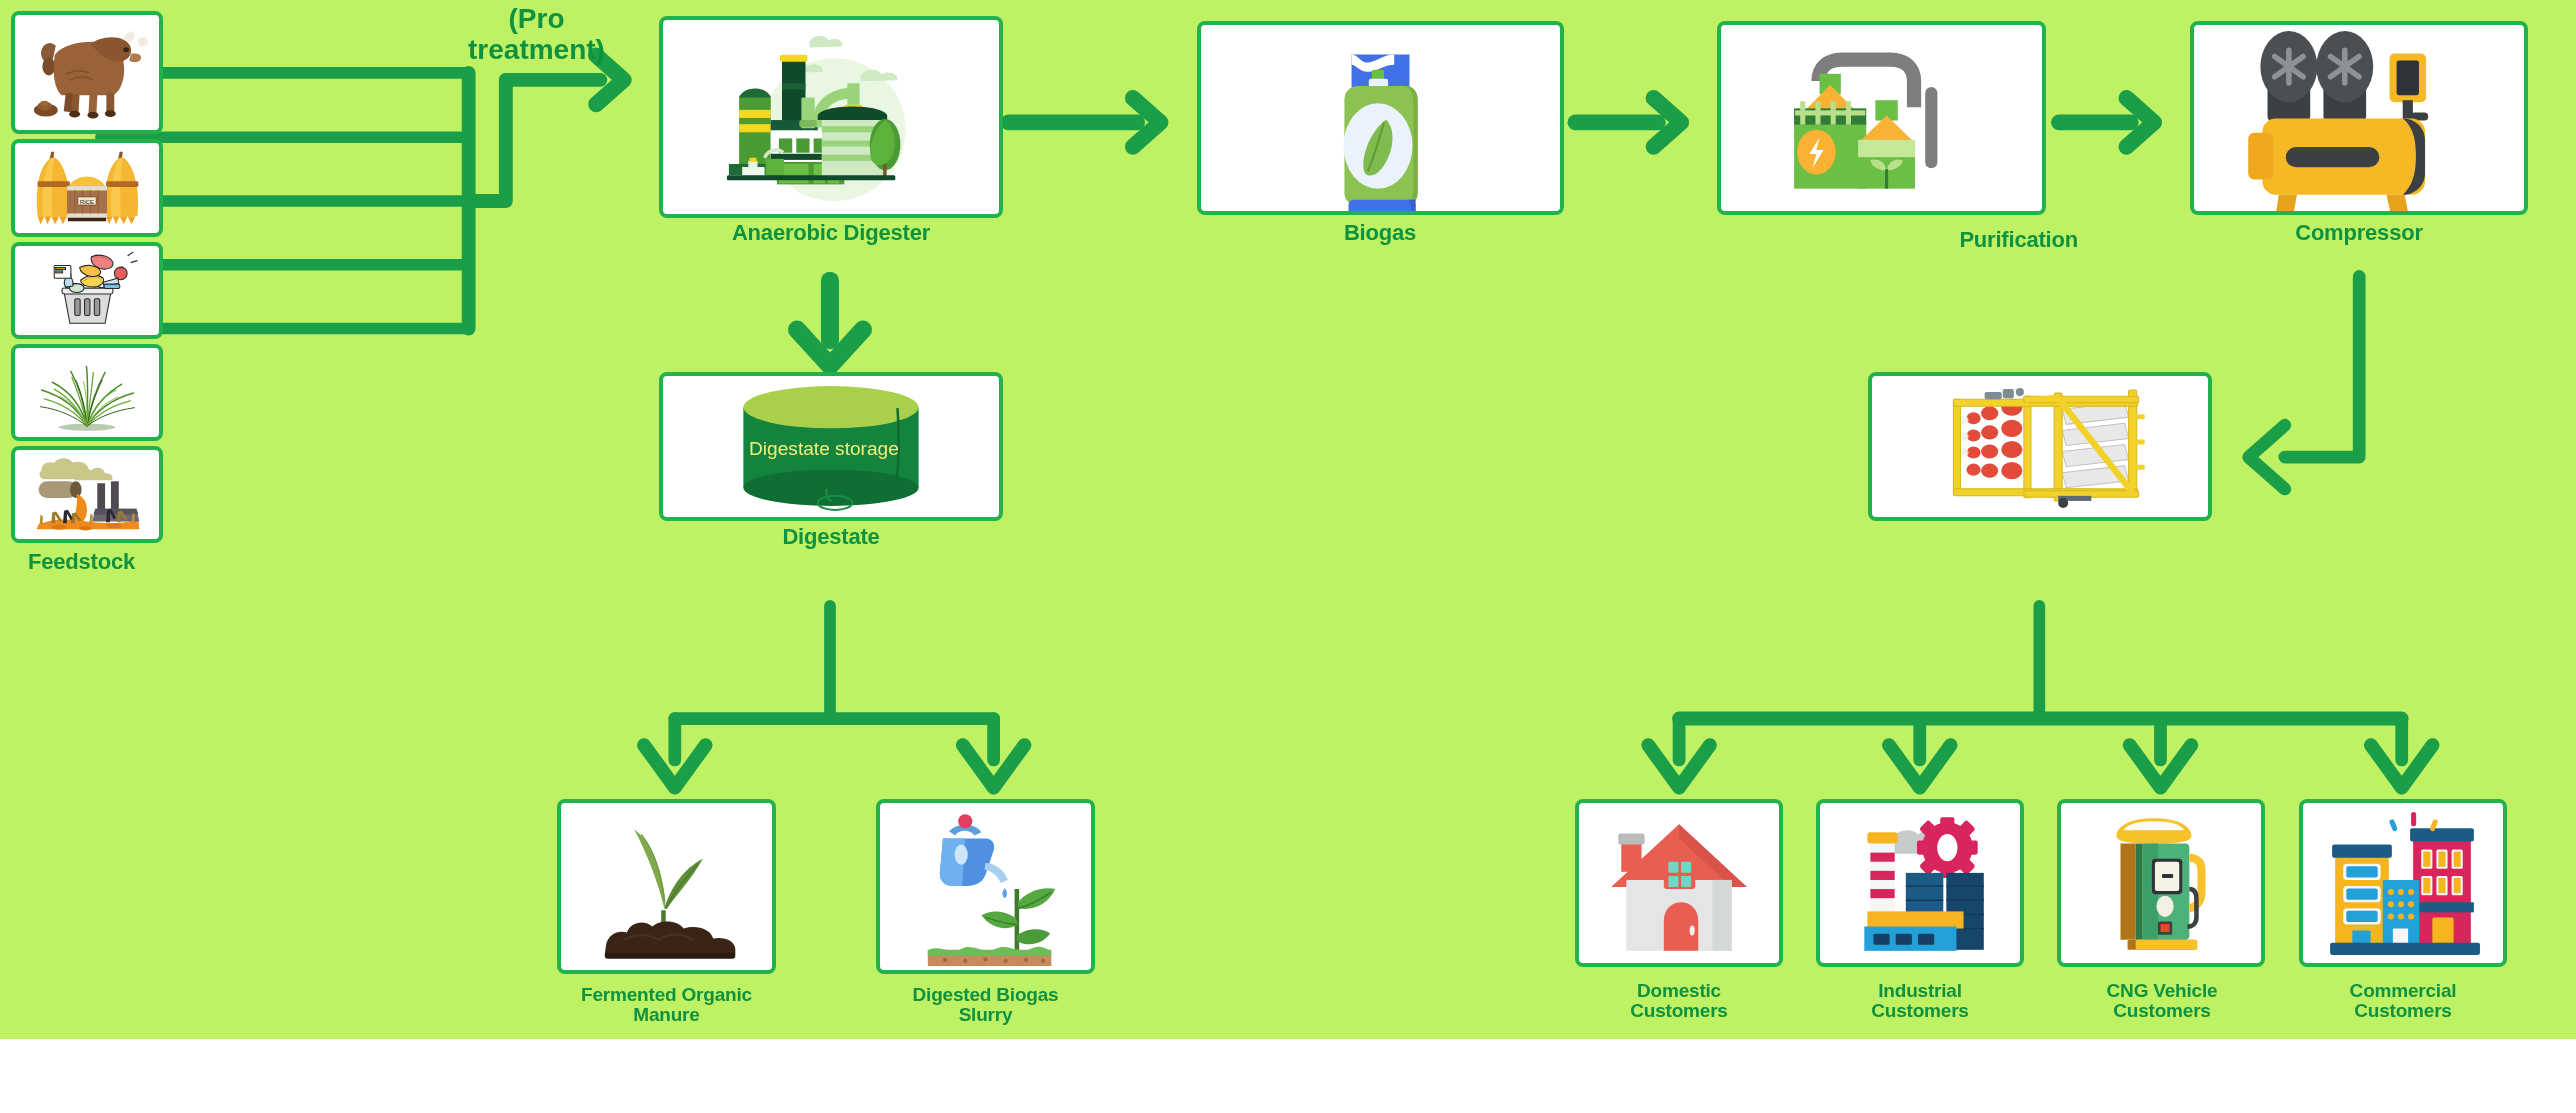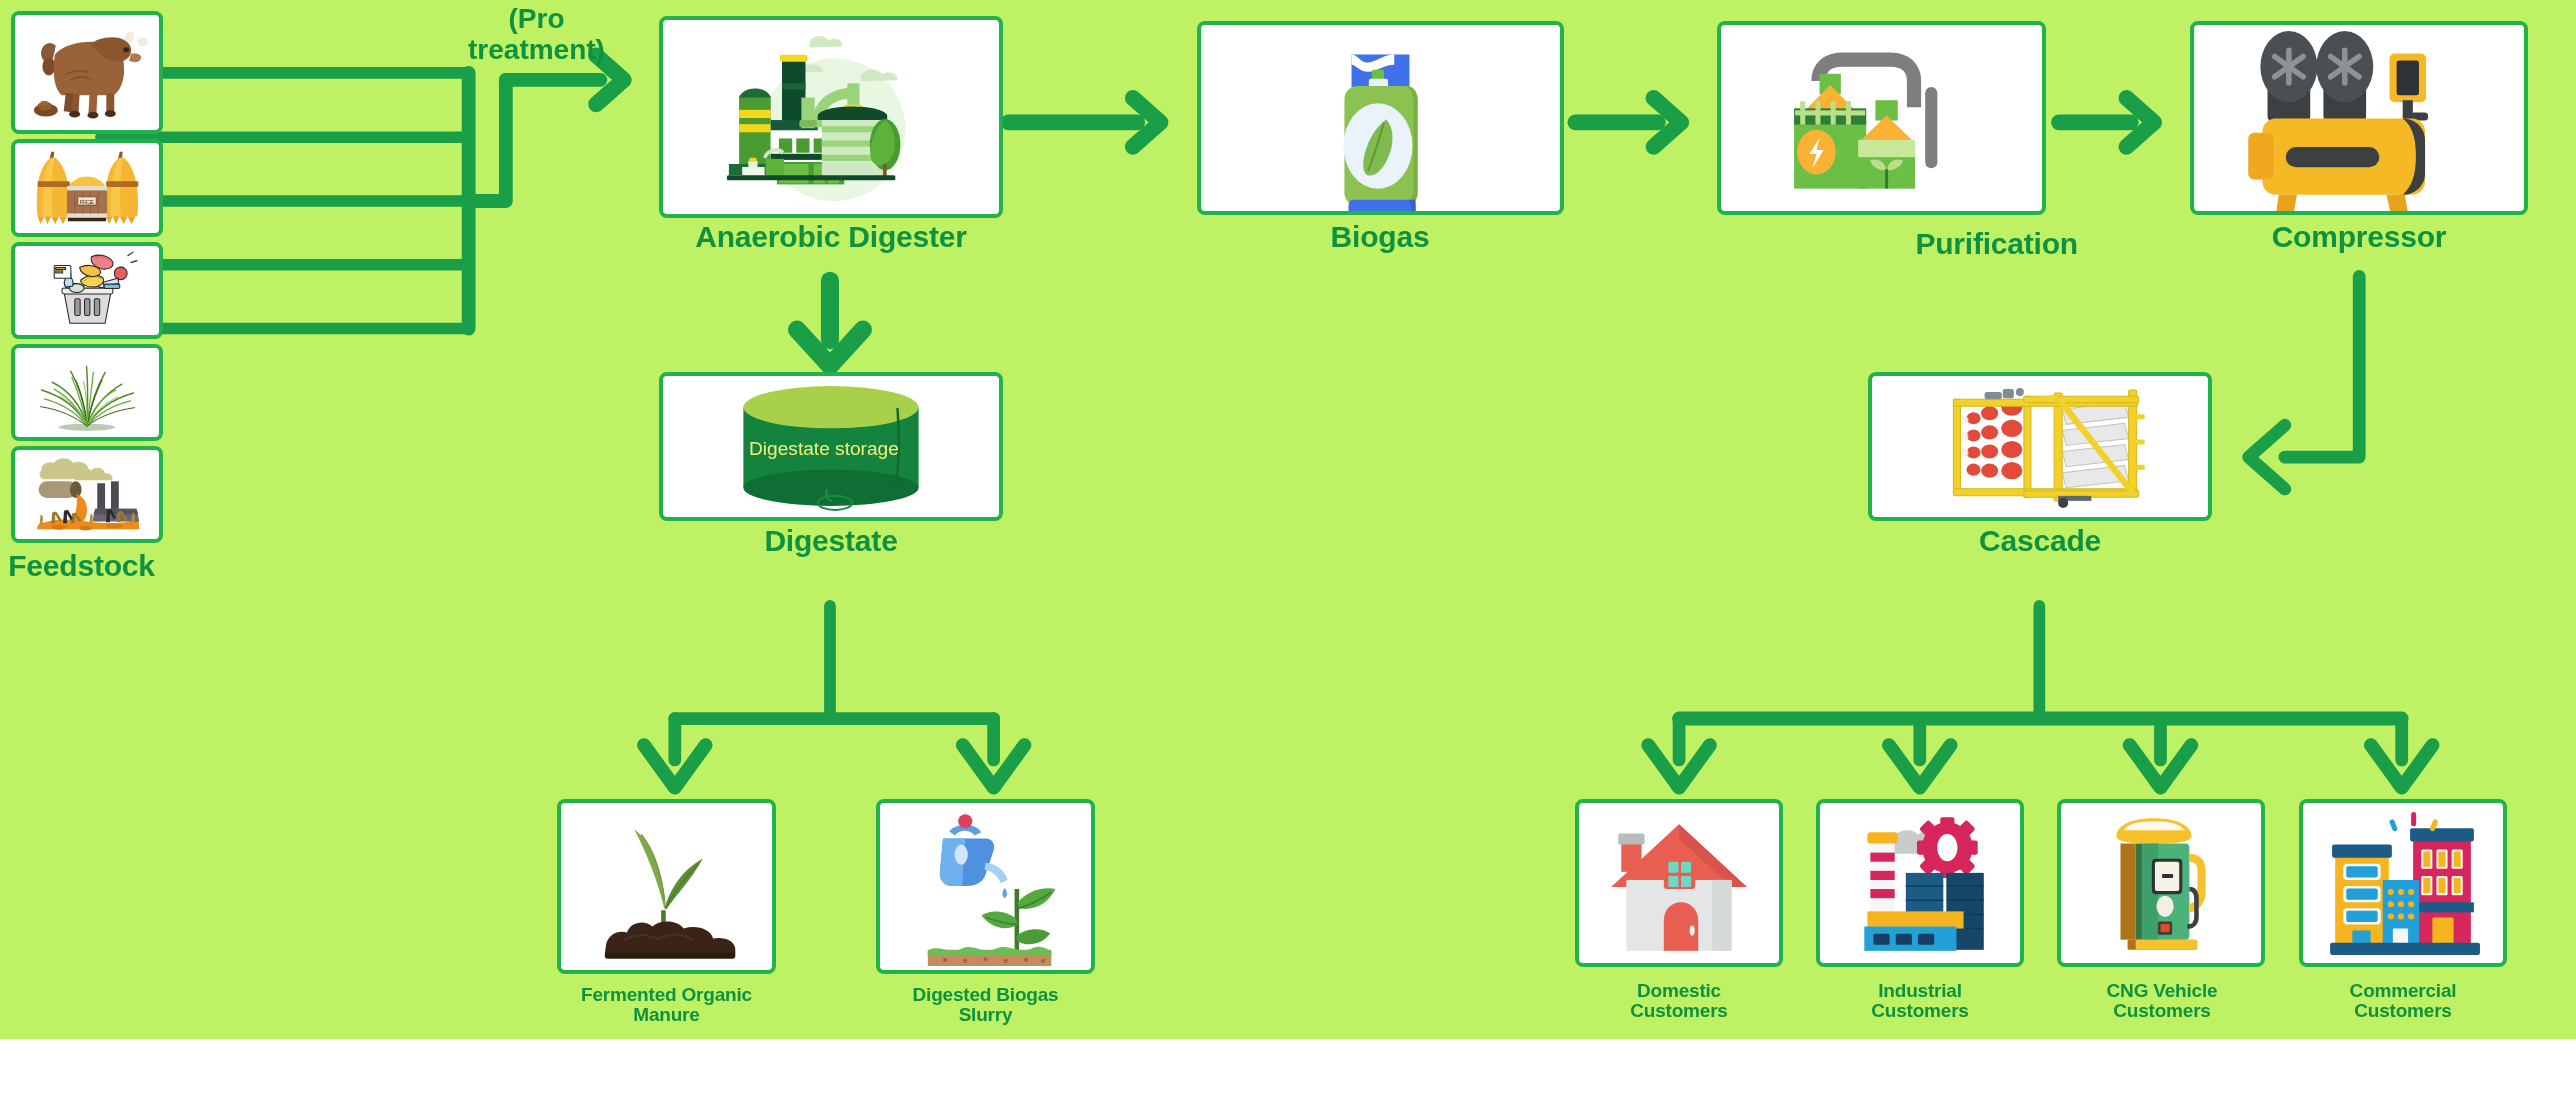--- a/index.html
+++ b/index.html
@@ -35,21 +35,21 @@
     position: absolute;
     left: -32px;
     width: calc(100% + 64px);
     text-align: center;
     color: #0e9240;
     font-weight: bold;
     line-height: 1.06;
     letter-spacing: -0.2px;
     white-space: pre-line;
   }
-  .lbl-lg  { font-size: 30px; }
+  .lbl-lg  { font-size: 22px; }
   .lbl-md  { font-size: 19px; }
 
   .icon-wrap { width: 100%; height: 100%; display:block; }
 
   
   .conn { position: absolute; pointer-events: none; }
   .pro-label {
     position: absolute;
     color: #0e9240;
     font-weight: bold;
@@ -514,21 +514,20 @@
             <rect x="214" y="32" width="34" height="14" rx="4"></rect>
             <rect x="250" y="26" width="22" height="18" rx="4"></rect>
             <circle cx="284" cy="32" r="8"></circle>
           </g>
           <rect x="360" y="238" width="66" height="10" fill="#5d6a72"></rect>
           <circle cx="370" cy="252" r="10" fill="#3c4043"></circle>
         </g>
       </svg>
     </div>
   </div>
-  <div class="node-label lbl-lg" style="left:1836px; top:525px; width:408px;">Cascade</div>
 
   <div class="node" style="left:557px; top:799px; width:219px; height:175px;">
     <div class="node-box" style="height:175px;">
       <svg class="icon-wrap" viewBox="0 0 412 330">
         <g>
           <path d="M202,210 C190,158 166,96 142,52 C176,76 198,140 204,196 Z" fill="#7fa94a"></path>
           <path d="M202,208 C214,166 242,128 278,110 C254,152 222,186 206,210 Z" fill="#5e8f38"></path>
           <path d="M200,212 L200,262" stroke="#4d7a2e" stroke-width="9" fill="none"></path>
           <path d="M156,62 C180,92 196,140 202,192" fill="none" stroke="#6e9a3e" stroke-width="3"></path>
           <path d="M268,120 C244,148 218,180 204,208" fill="none" stroke="#4f7c2e" stroke-width="3"></path>

